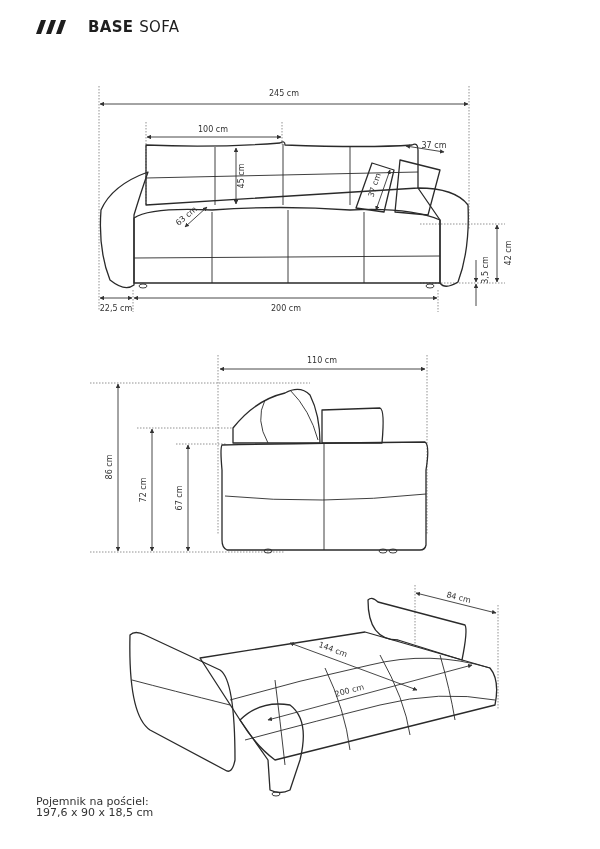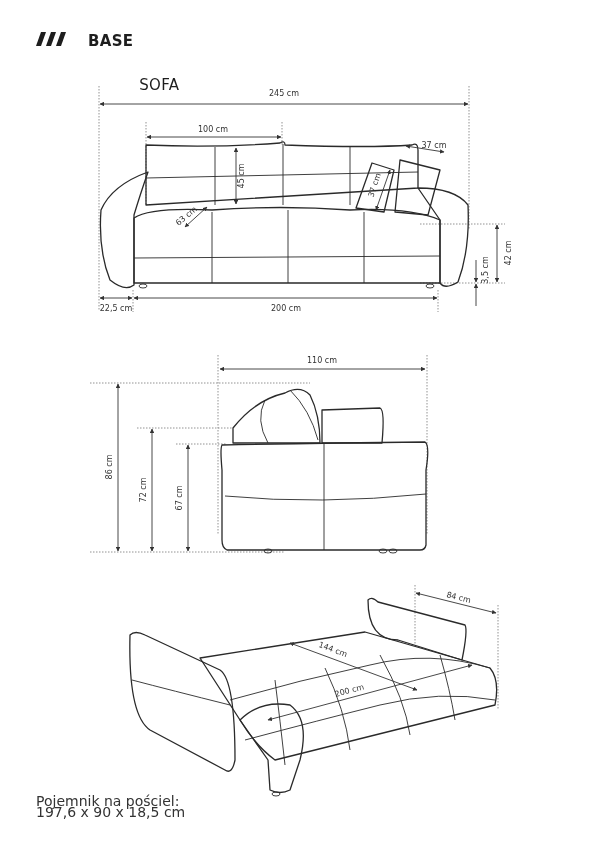--- a/index.html
+++ b/index.html
@@ -1,27 +1,27 @@
 <!DOCTYPE html>
 <html><head>
 <meta charset="utf-8">
 <style>
   html, body { margin: 0; padding: 0; background: #ffffff; }
   body { width: 600px; height: 849px; position: relative; overflow: hidden; font-family: "DejaVu Sans", sans-serif; color: #1e1e1e; }
-  .header { position: absolute; left: 36px; top: 32px; display: flex; }
+  .header { position: absolute; left: 36px; top: 18px; display: flex; align-items: center; }
   .logo { width: 30px; height: 14px; margin-right: 22px; }
   .brand { font-weight: bold; font-size: 15px; letter-spacing: 0.3px; }
-  .product { font-size: 15px; margin-left: 6px; font-weight: normal; letter-spacing: 0.3px; margin-top: 44px; }
+  .product { font-size: 15px; margin-left: 6px; font-weight: normal; letter-spacing: 0.3px; }
   svg.drawing { position: absolute; left: 0; top: 0; }
   .dim { font-family: "DejaVu Sans", sans-serif; font-size: 8px; fill: #333; }
   .line { fill: none; stroke: #2a2a2a; stroke-width: 1.3; stroke-linejoin: round; stroke-linecap: round; }
   .thin { fill: none; stroke: #2a2a2a; stroke-width: 0.9; }
   .dot { fill: none; stroke: #777; stroke-width: 0.8; stroke-dasharray: 1.5 1.5; }
   .arrow { fill: none; stroke: #333; stroke-width: 0.9; }
-  .footnote { position: absolute; left: 36px; top: 796px; font-size: 14px; line-height: 11px; color: #333; }
+  .footnote { position: absolute; left: 36px; top: 796px; font-size: 11px; line-height: 11px; color: #333; }
 </style>
 </head>
 <body>
 
 <div class="header">
   <svg class="logo" viewBox="0 0 30 14">
     <polygon points="5,0 10,0 5,14 0,14" fill="#1e1e1e"></polygon>
     <polygon points="15,0 20,0 15,14 10,14" fill="#1e1e1e"></polygon>
     <polygon points="25,0 30,0 25,14 20,14" fill="#1e1e1e"></polygon>
   </svg>

